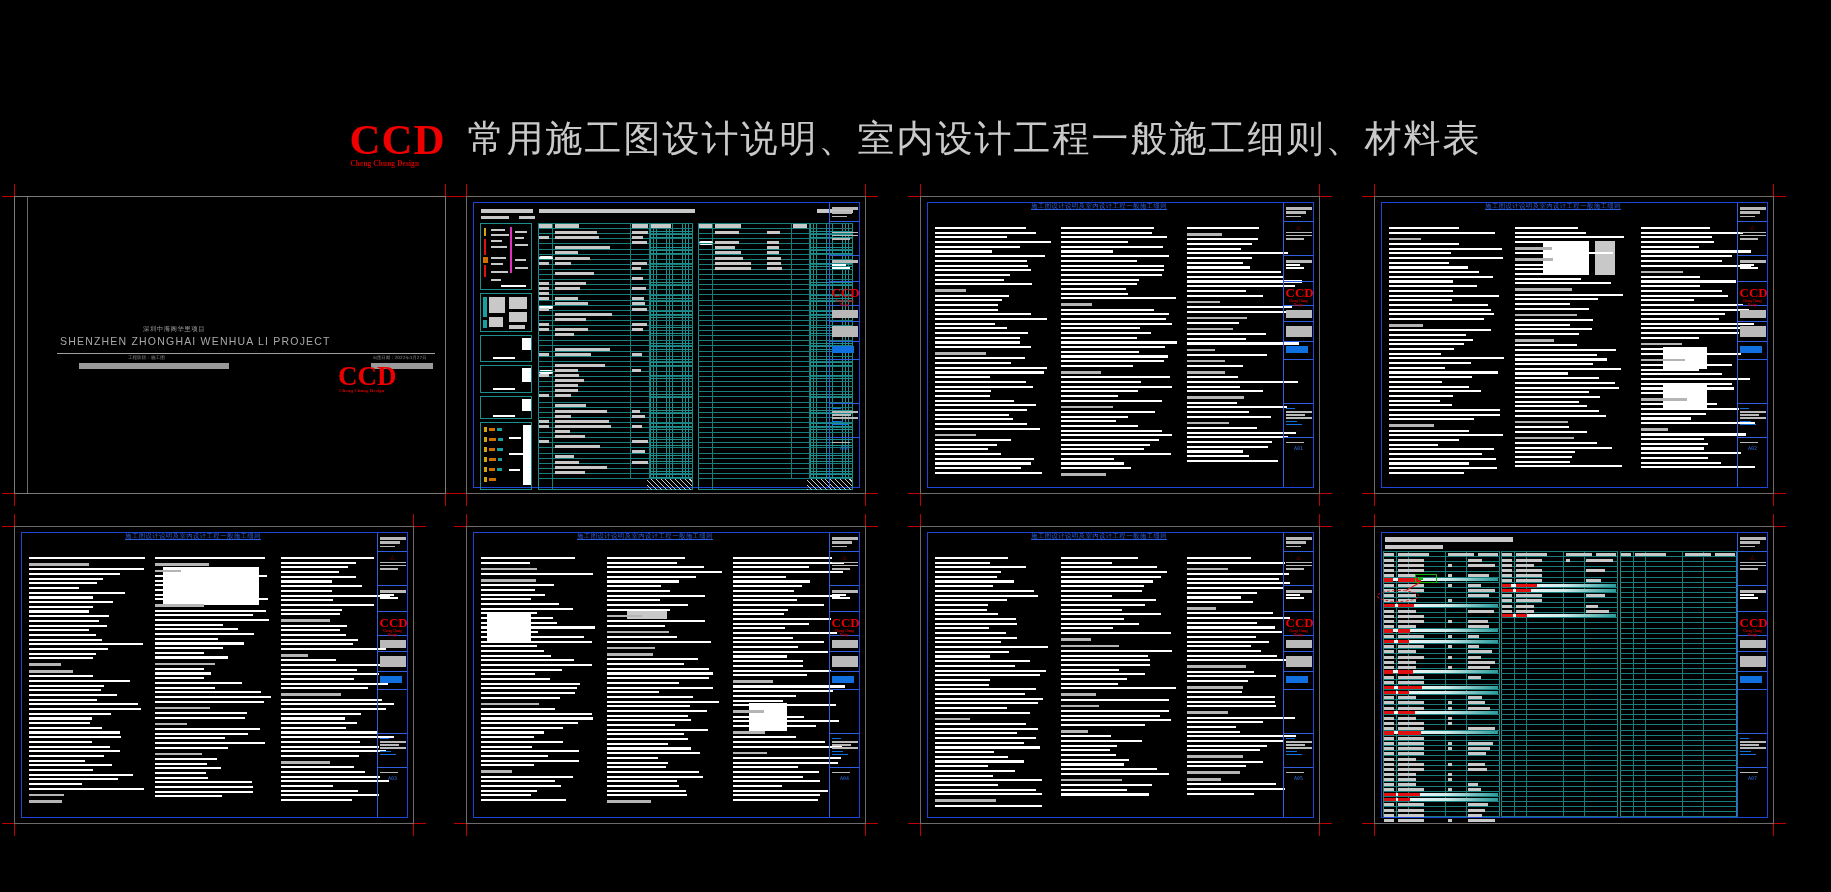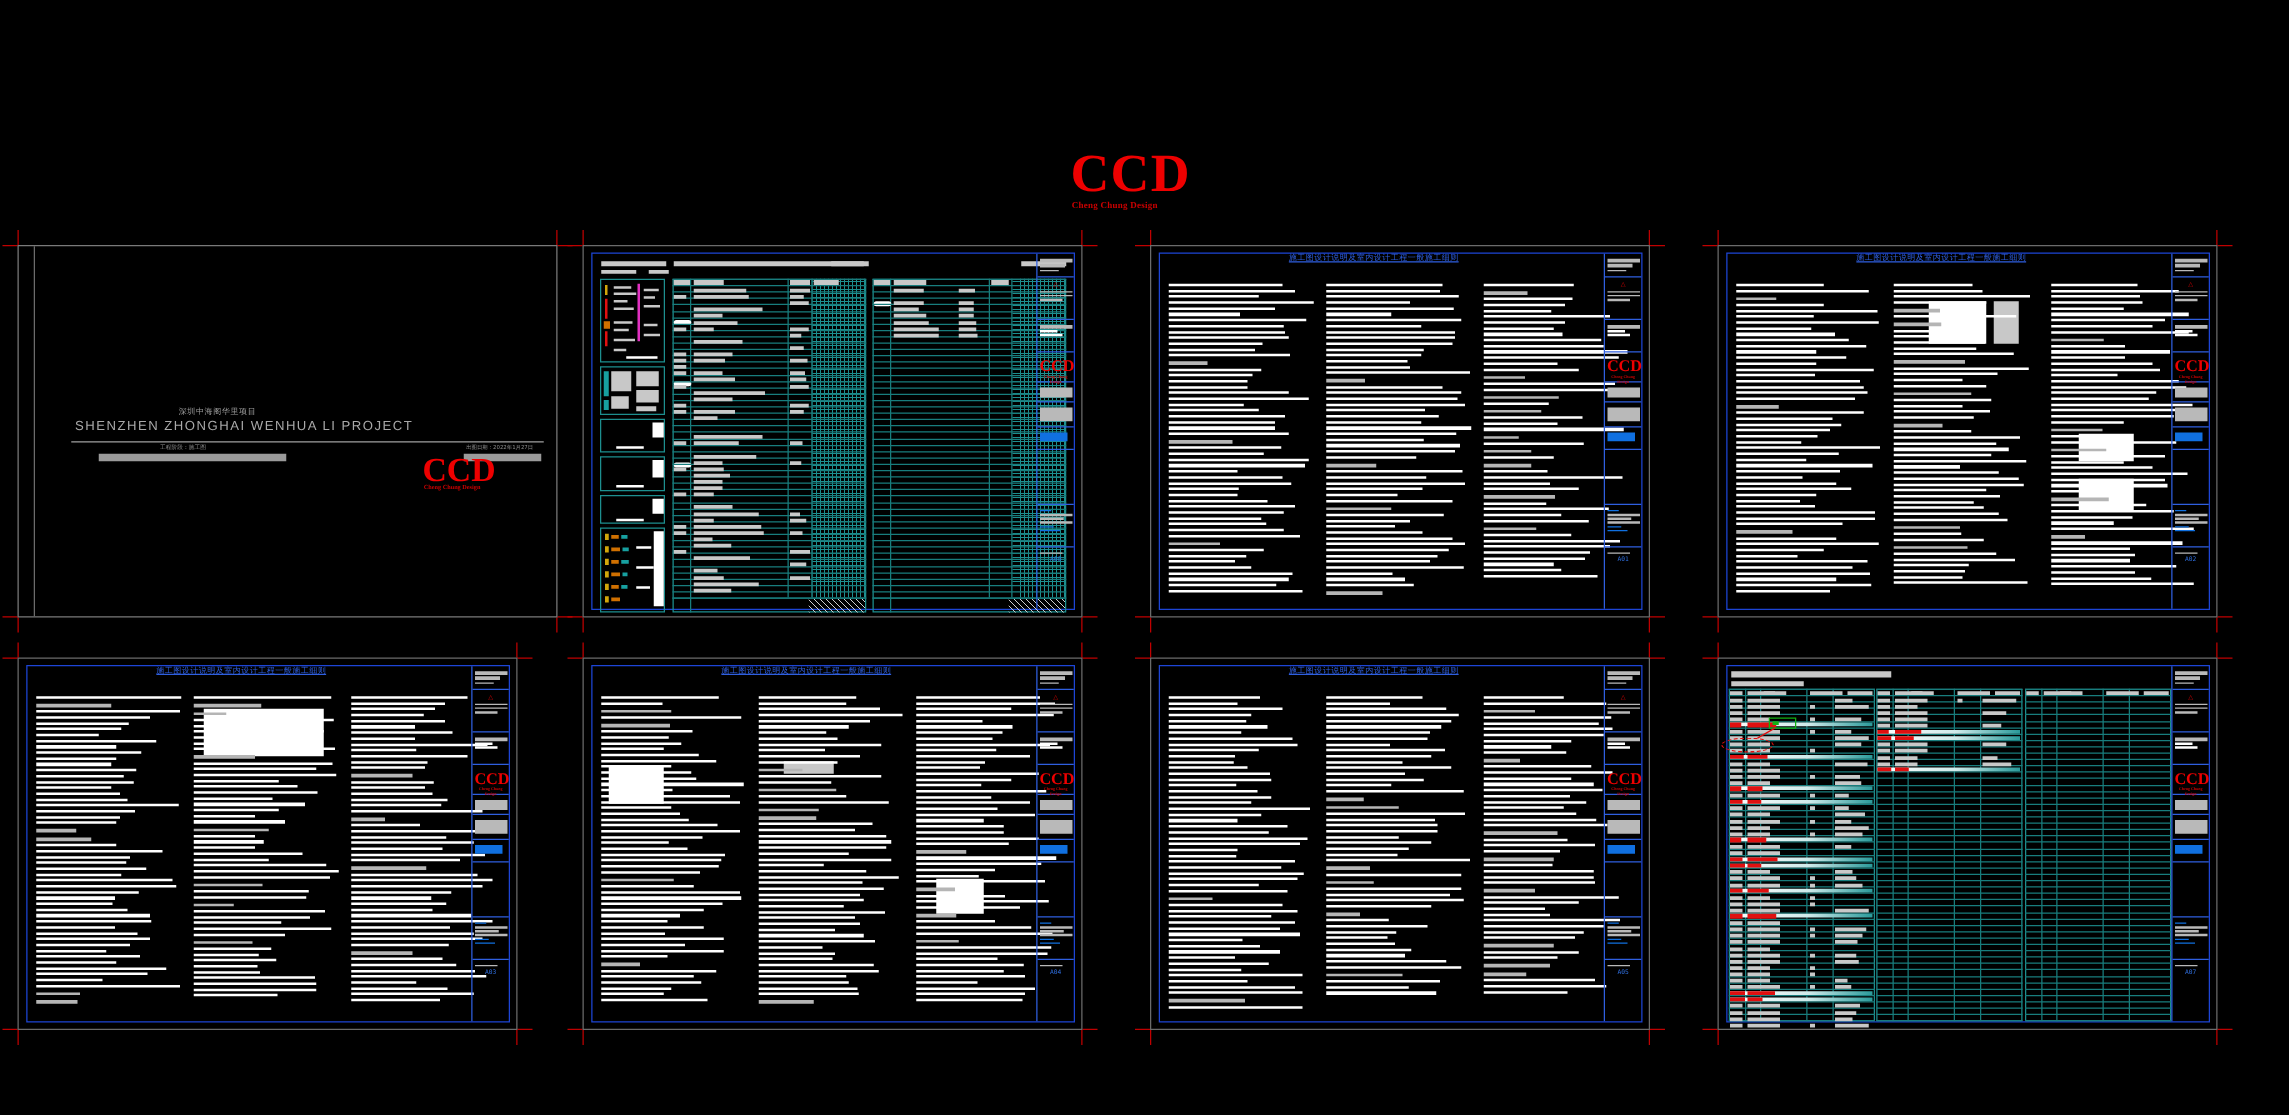--- a/index.html
+++ b/index.html
@@ -110,20 +110,21 @@
 </head>
 <body>
 
 <div id="root">
 
   <div class="header">
     <div class="hdr-logo">
       <span class="ccd">CCD</span>
       <span class="sub">Cheng Chung Design</span>
     </div>
+    <div class="hdr-title">常用施工图设计说明、室内设计工程一般施工细则、材料表</div>
   </div>
 
   <div class="grid">
 
     <div class="sheet" style="left:14px; top:0px; width:432px; height:298px;">
       <div class="marks">
         <span class="mk tl">
             <i class="h"></i>
             <i class="v"></i>
           </span>

